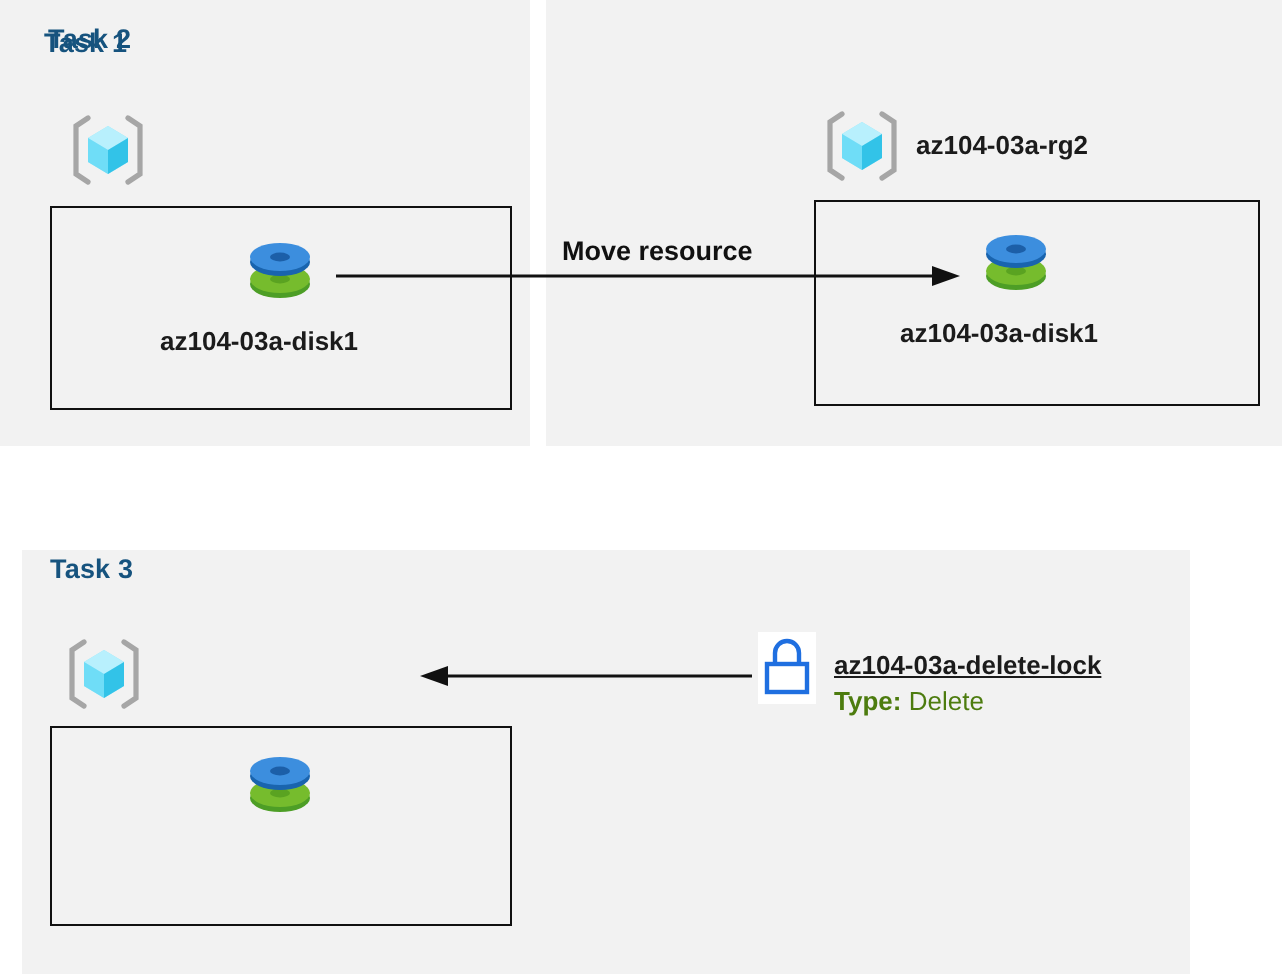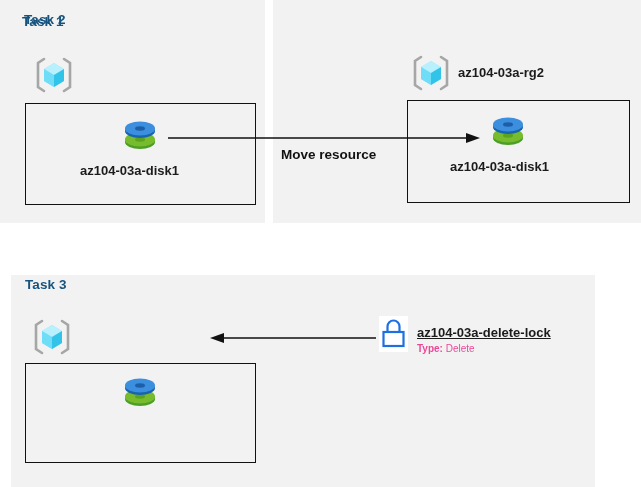--- a/index.html
+++ b/index.html
@@ -72,21 +72,21 @@
     font-size:13.5px;
     font-weight:bold;
     color:#111111;
     white-space:nowrap;
   }
 
   
   #lock-name{left:417px; top:325px; font-size:13px; font-weight:bold; color:#1b1b1b;text-decoration:underline;}
   #lock-type-row{
     position:absolute;left:417px;top:343px;
-    font-size:10px;color:#ec4899;white-space:nowrap;text-align:center;
+    font-size:13px;color:#4d7c0f;white-space:nowrap;text-align:center;
   }
   #lock-type-row .k{font-weight:bold;}
   #lock-type-row .v{font-weight:normal;}
 </style>
 </head>
 <body>
 
 <div class="stage">
 
   <div class="panel" id="panel-task1"></div>
@@ -143,21 +143,21 @@
       <ellipse cx="21" cy="14.5" rx="15" ry="7" fill="#3c8ede"></ellipse>
       <ellipse cx="21" cy="14.5" rx="5" ry="2.2" fill="#1c5fa8"></ellipse>
     </svg>
   </div>
   <div class="res-label" style="left:450px;top:159px;">az104-03a-disk1</div>
 
   <svg class="arrow-svg" style="left:168px;top:128px;width:312px;height:20px;" viewBox="0 0 312 20" xmlns="http://www.w3.org/2000/svg">
     <line x1="0" y1="10" x2="300" y2="10" stroke="#111111" stroke-width="1.4"></line>
     <polygon points="312,10 298,5 298,15" fill="#111111"></polygon>
   </svg>
-  <div class="arrow-caption" style="left:281px;top:118px;margin-top:29px;">Move resource</div>
+  <div class="arrow-caption" style="left:281px;top:118px;">Move resource</div>
 
   <div class="panel" id="panel-task3"></div>
   <div class="task-title" id="title-task3">Task 3</div>
 
   <div class="rg-icon" style="left:30px;top:317px;">
     <svg viewBox="0 0 44 40" xmlns="http://www.w3.org/2000/svg">
       <path d="M12 4 L6 8 L6 32 L12 36" fill="none" stroke="#a6a6a6" stroke-width="2.6" stroke-linecap="round"></path>
       <path d="M32 4 L38 8 L38 32 L32 36" fill="none" stroke="#a6a6a6" stroke-width="2.6" stroke-linecap="round"></path>
       <polygon points="22,8 32,14 32,26 22,32 12,26 12,14" fill="#9ae8fb"></polygon>
       <polygon points="22,8 32,14 22,20 12,14" fill="#b8f0fd"></polygon>

